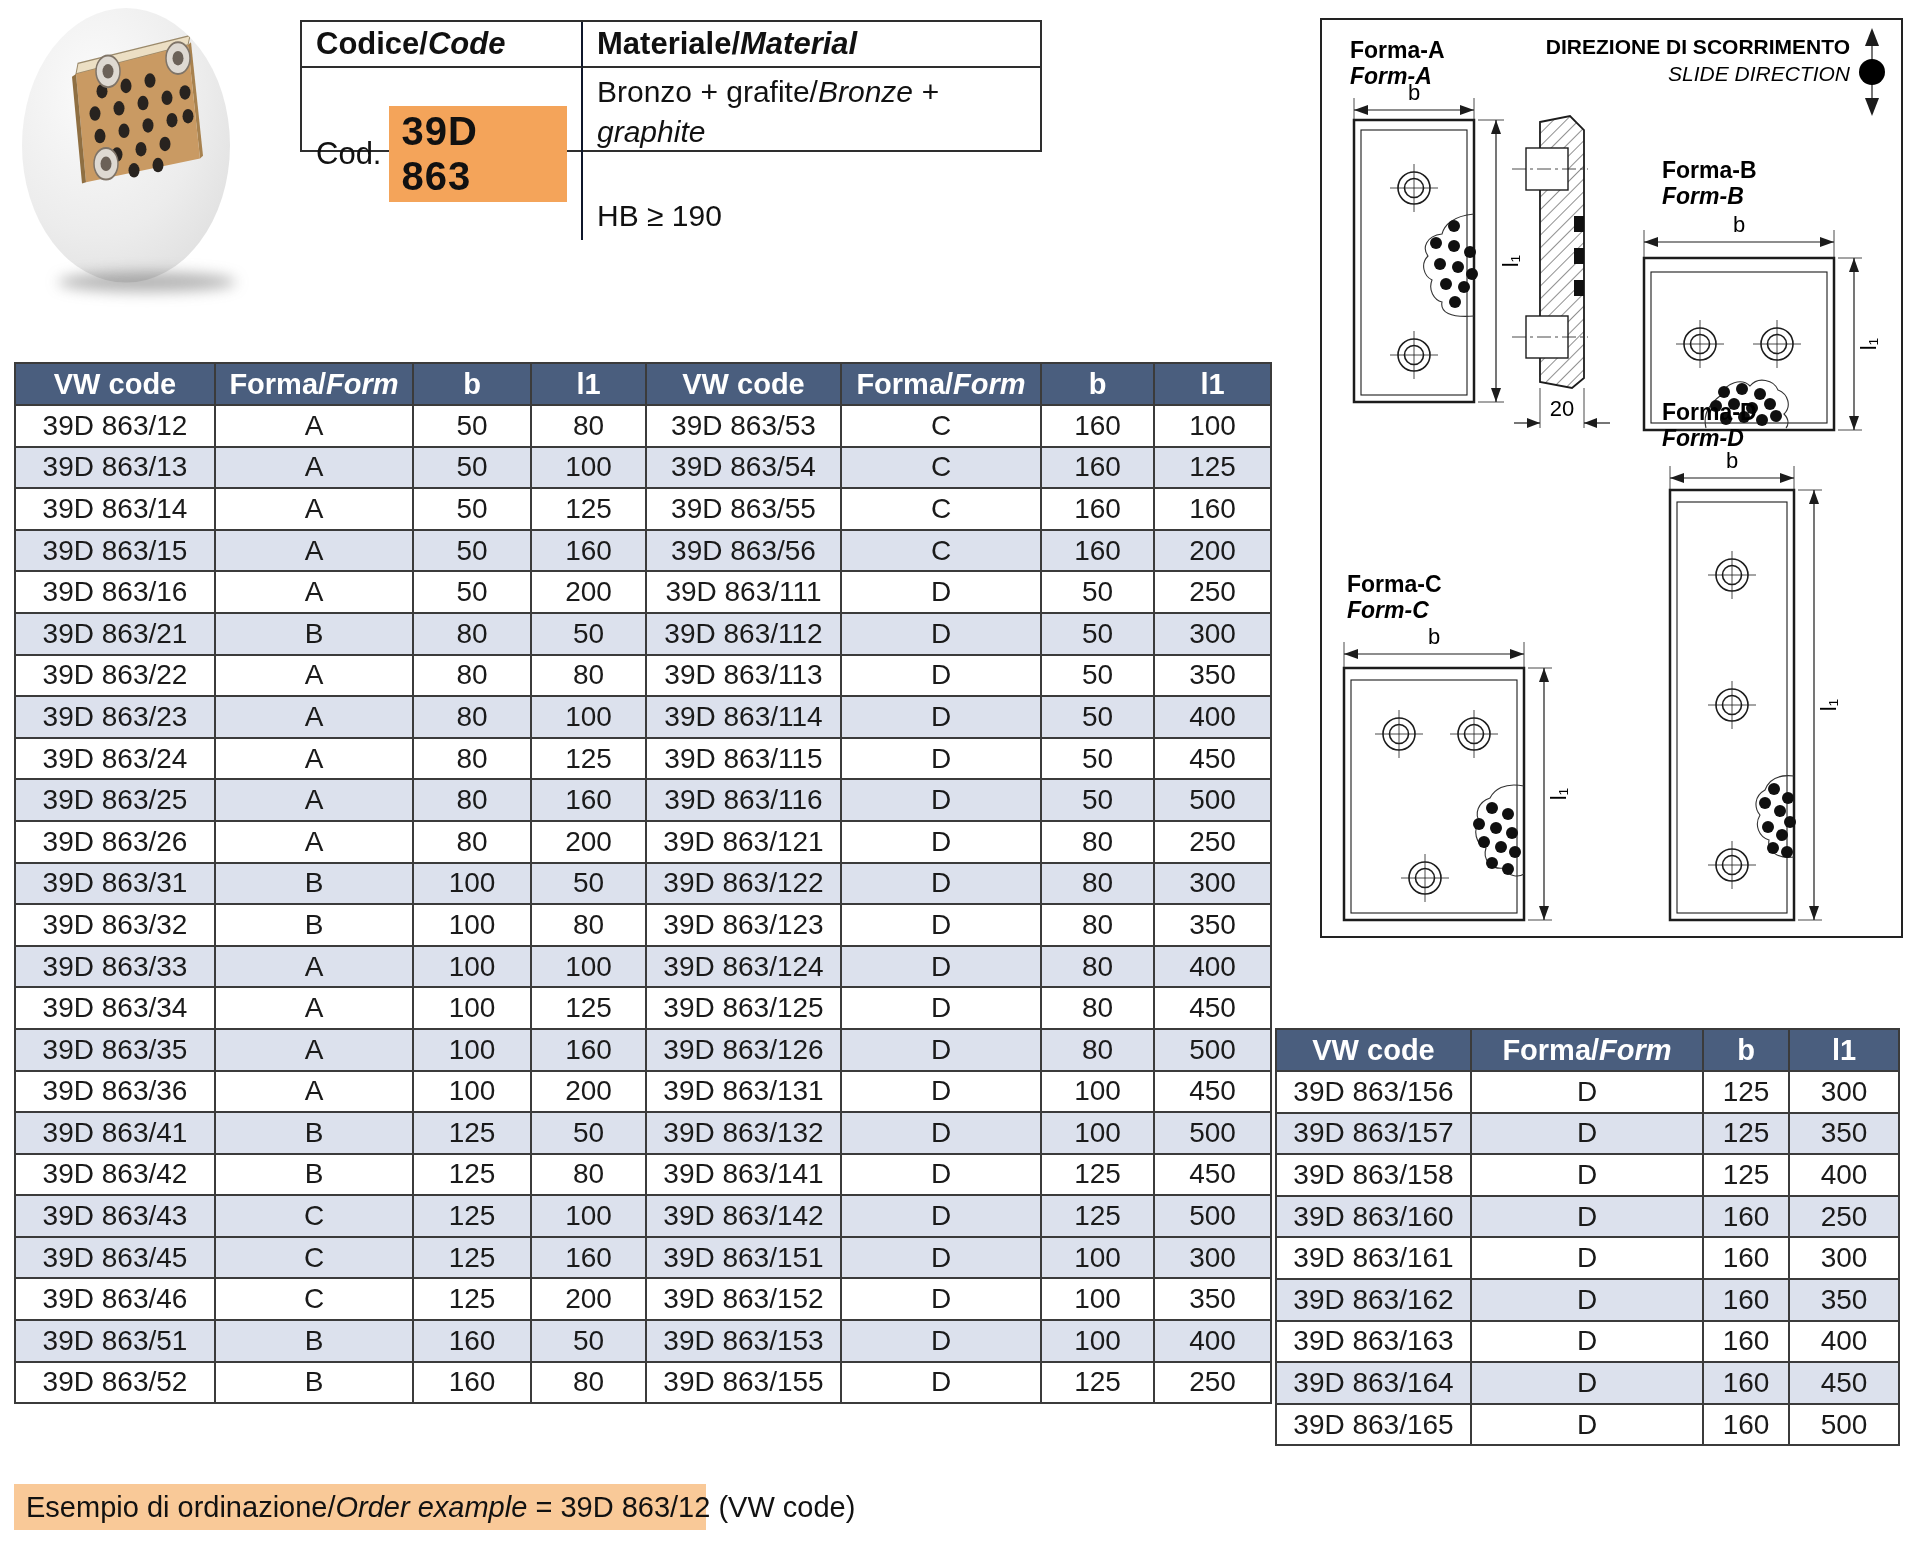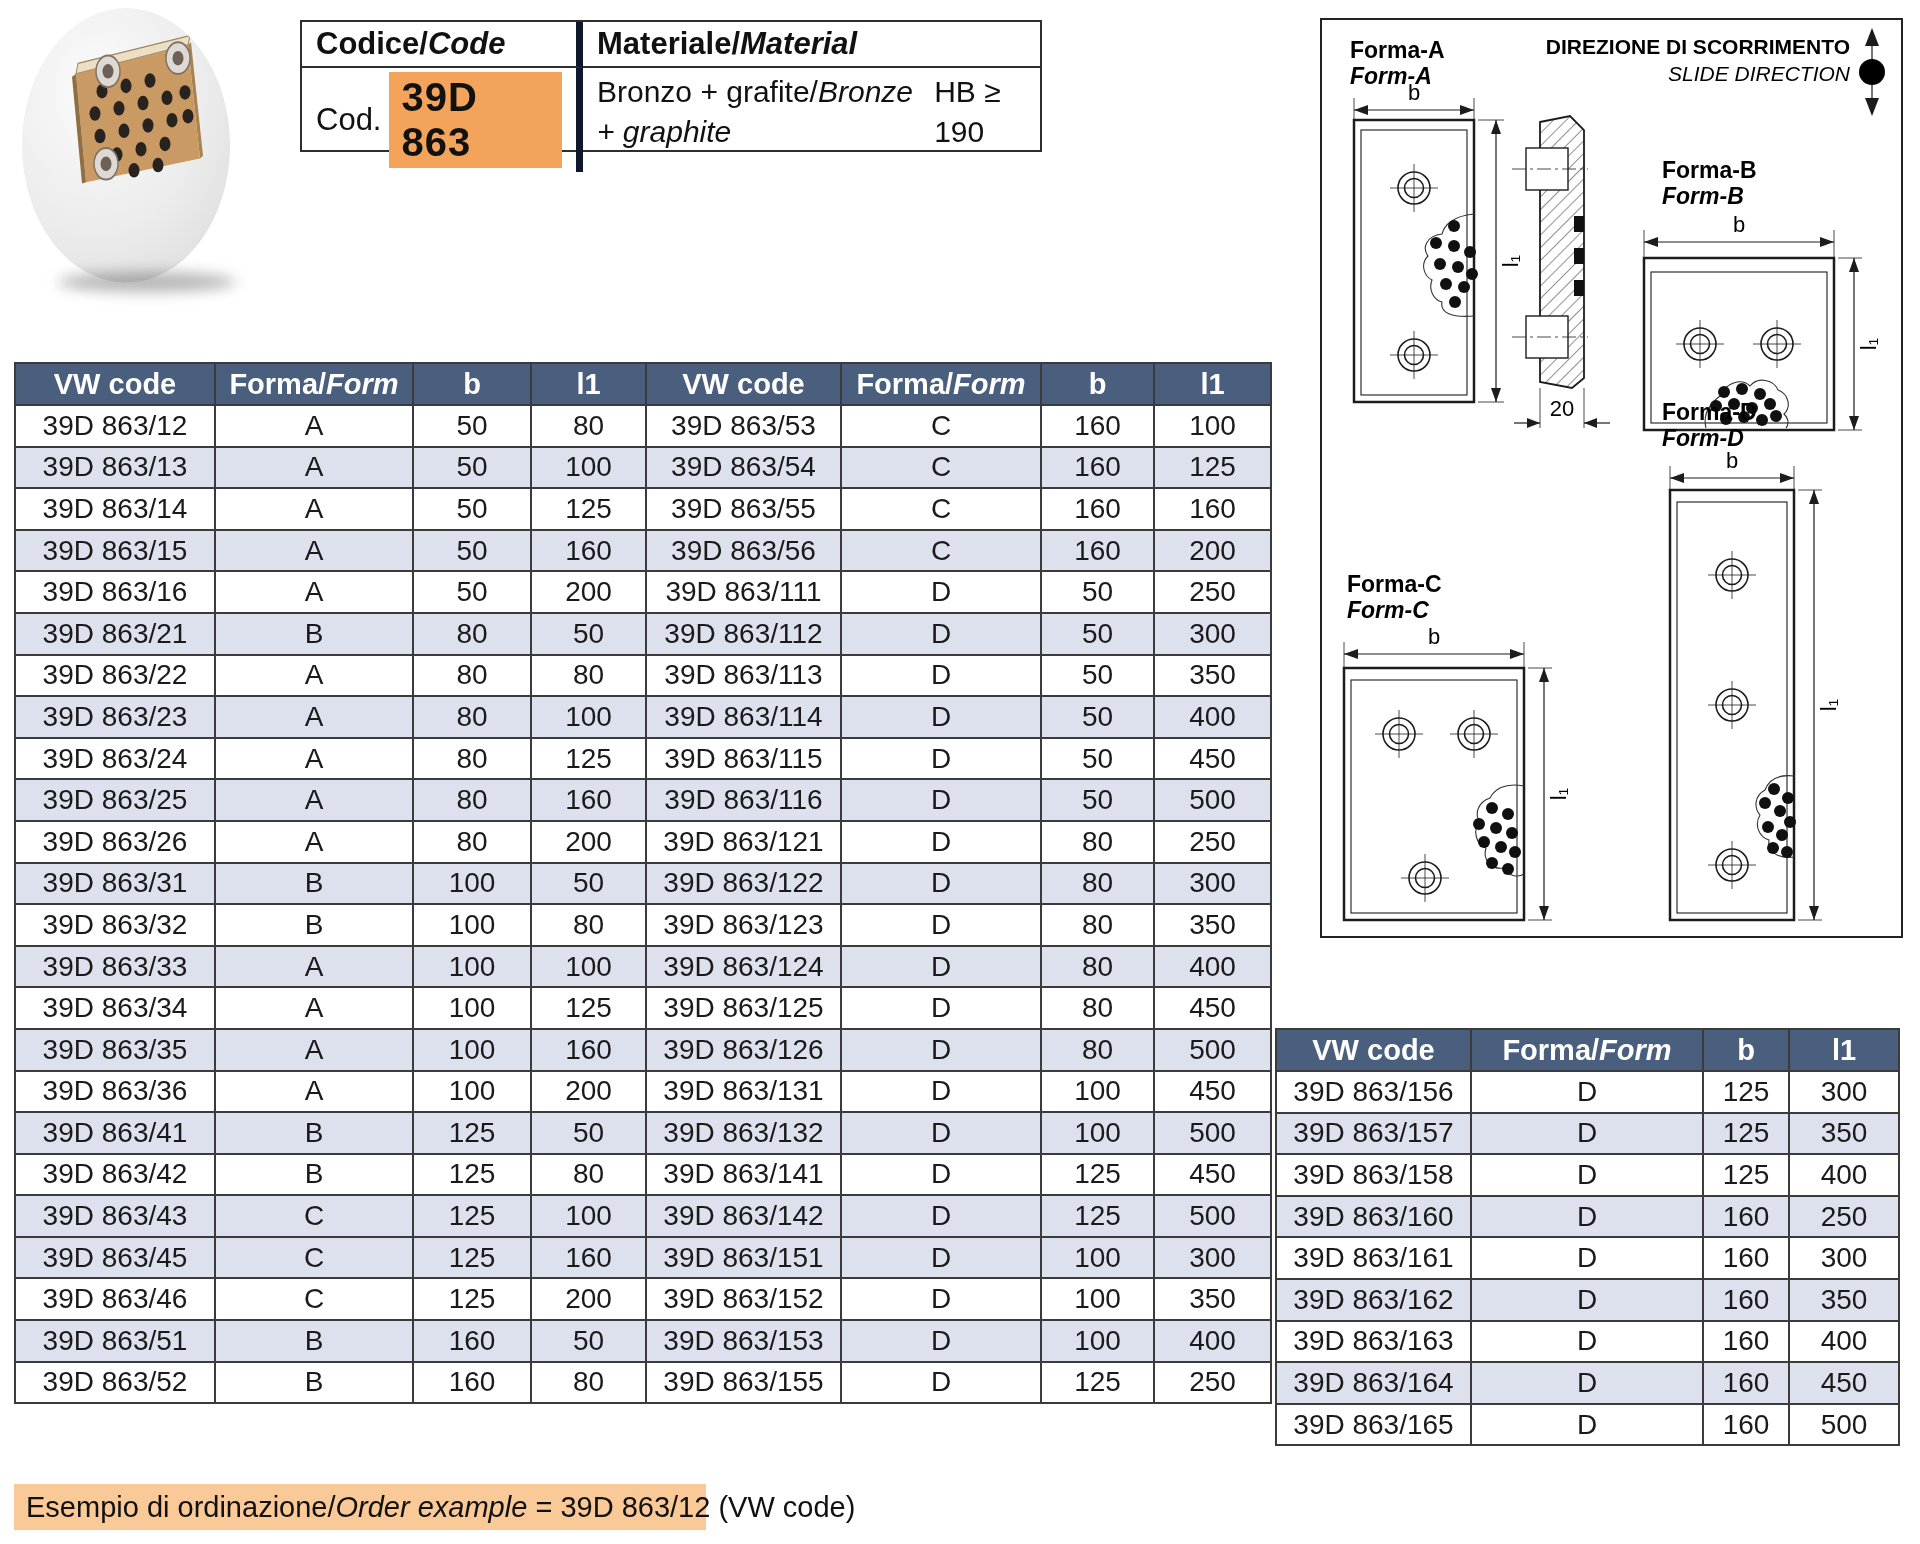--- a/index.html
+++ b/index.html
@@ -13,27 +13,27 @@
     overflow:hidden;}
   .photo-shadow{position:absolute;left:58px;top:272px;width:178px;height:20px;border-radius:50%;
     background:rgba(90,90,90,.45);filter:blur(7px);}
 
   
   .code-table{position:absolute;left:300px;top:20px;width:742px;height:132px;
     border:2px solid #2e2e2e;display:grid;grid-template-columns:281px 1fr;grid-template-rows:46px 1fr;
     background:#fff;box-sizing:border-box;}
   .code-table .cell{padding:4px 14px;display:flex;align-items:center;box-sizing:border-box;}
   .code-table .hcell{font-size:31px;font-weight:bold;border-bottom:2px solid #2e2e2e;}
-  .code-table .vline{border-right:7px solid #0f172a;}
+  .code-table .vline{border-right:2px solid #0f172a;}
   .code-table i{font-style:italic;}
   .cod-line{font-size:31px;}
   .code-highlight{display:inline-block;background:#f4a45a;font-size:40px;font-weight:bold;
     padding:3px 12px;margin-left:8px;letter-spacing:1px;}
-  .material-body{flex-direction:row;align-items:flex-start !important;justify-content:center;
-    font-size:30px;line-height:40px;}
+  .material-body{flex-direction:column;align-items:flex-start !important;justify-content:center;
+    font-size:30px;line-height:40px;gap:44px;}
 
   
   .drawing-frame{position:absolute;left:1320px;top:18px;width:583px;height:920px;
     border:2px solid #222;box-sizing:border-box;background:#fff;}
   .drawing-frame svg{display:block;}
   text.flabel{font-size:23px;font-weight:bold;fill:#000;}
   text.flabel-i{font-size:23px;font-weight:bold;font-style:italic;fill:#000;}
   text.dir1{font-size:21px;font-weight:bold;fill:#000;}
   text.dir2{font-size:21px;font-style:italic;fill:#000;}
   text.dim{font-size:22px;fill:#000;}

